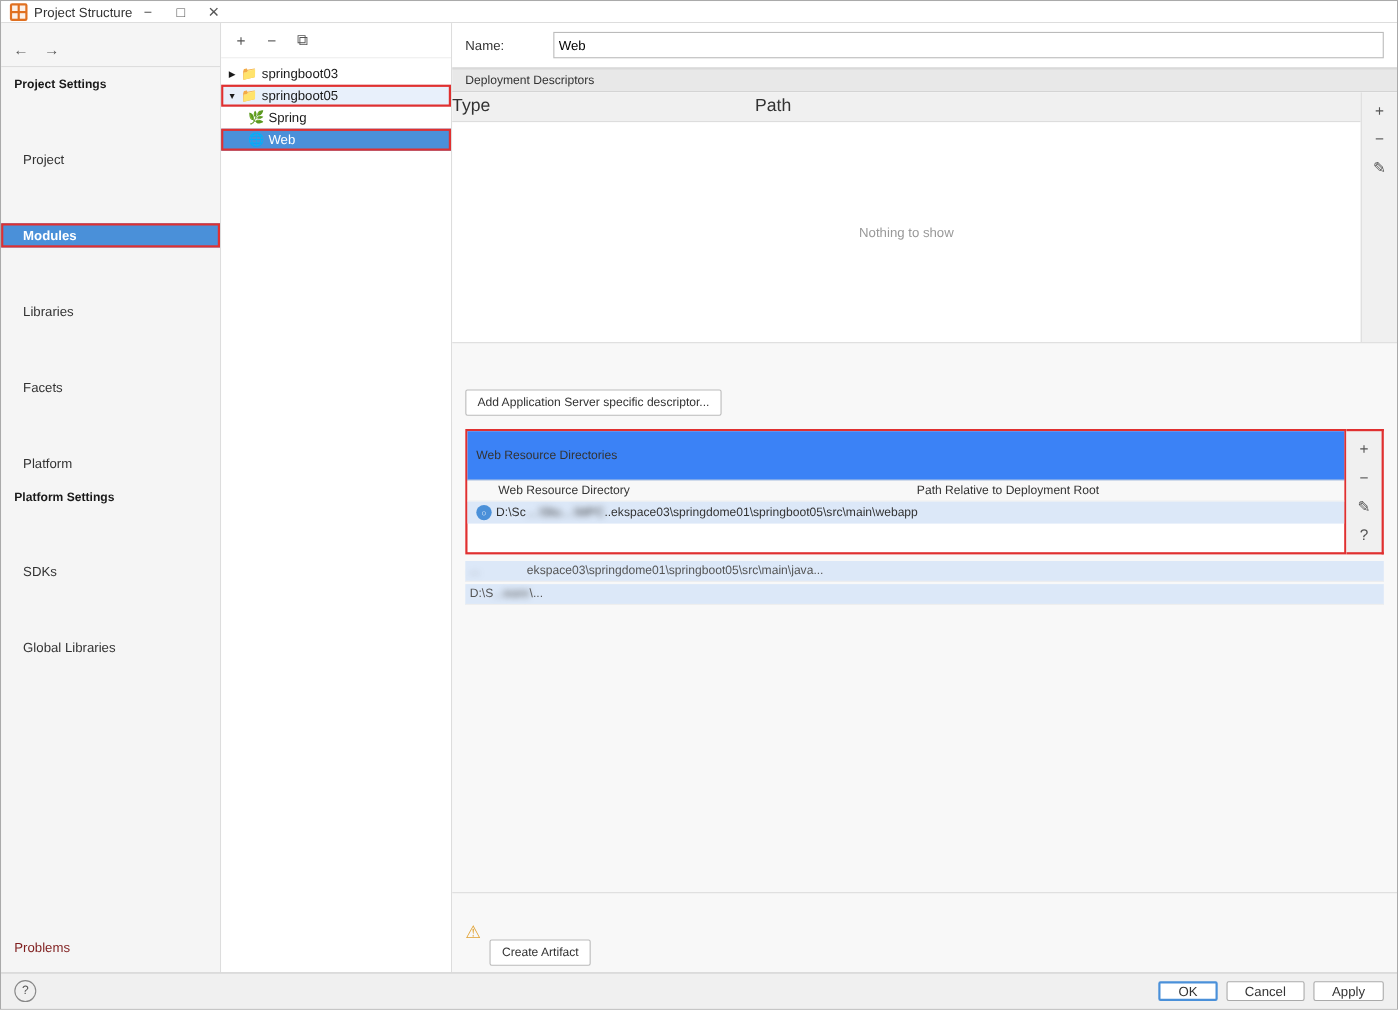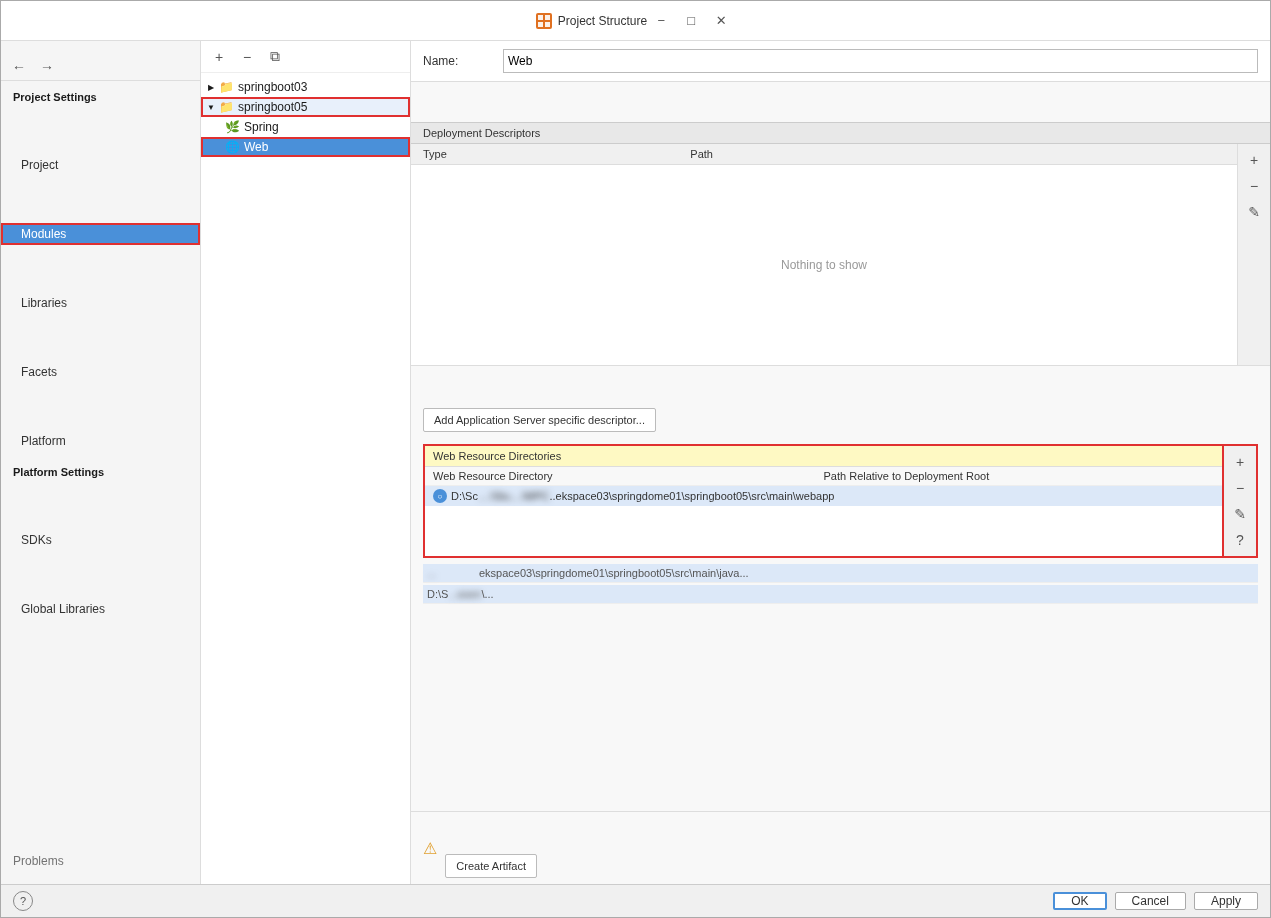--- a/index.html
+++ b/index.html
@@ -15,26 +15,26 @@
     .window {
       width: 1271px;
       height: 918px;
       background: #f0f0f0;
       border: 1px solid #aaa;
       display: flex;
       flex-direction: column;
     }
     .titlebar {
       background: #fff;
-      height: 40px;
+      height: 20px;
       display: flex;
       align-items: center;
       padding: 0 8px;
       border-bottom: 1px solid #ddd;
-      justify-content: center;
+      justify-content: flex-start;
     }
     .titlebar-left {
       display: flex;
       align-items: center;
       gap: 6px;
     }
     .title-icon {
       width: 16px;
       height: 16px;
       background: #e07020;
@@ -102,27 +102,28 @@
     .sidebar-item {
       padding: 4px 12px 4px 20px;
       cursor: pointer;
       color: #333;
       font-size: 12px;
       margin-top: 47px;
     }
     .sidebar-item.active {
       background: #4a90d9;
       color: white;
+      font-weight: bold;
     }
     .sidebar-section-title.platform { margin-top: 8px; }
     .sidebar-problems {
       margin-top: auto;
       padding: 8px 12px;
       cursor: pointer;
-      color: #737373;
+      color: #7f1d1d;
       font-size: 12px;
     }
     .tree-panel {
       width: 210px;
       background: #fff;
       border-right: 1px solid #ddd;
       display: flex;
       flex-direction: column;
     }
     .tree-toolbar {
@@ -200,29 +201,28 @@
       font-size: 12px;
       outline: none;
     }
     .section-header {
       background: #e8e8e8;
       padding: 4px 12px;
       font-size: 11px;
       color: #333;
       border-top: 1px solid #ccc;
       border-bottom: 1px solid #ccc;
-      margin-top: 40px;
     }
     .table-header {
       display: flex;
       align-items: center;
       background: #f0f0f0;
-      padding: 4px 12px;
+      padding: 4px 0;
       border-bottom: 1px solid #ddd;
-      font-size: 11px;
+      font-size: 16px;
       color: #333;
     }
     .table-col-type { flex: 1; }
     .table-col-path { flex: 2; }
     .nothing-to-show {
       flex: 1;
       display: flex;
       align-items: center;
       justify-content: center;
       color: #999;
@@ -234,35 +234,35 @@
       padding: 0 10px;
       background: #fff;
       border: 1px solid #bbb;
       cursor: pointer;
       font-size: 11px;
       color: #333;
       border-radius: 2px;
       margin-top: 36px;
     }
     .web-resource-title {
-      padding: 4px 8px;
-      font-size: 11px;
-      color: #333;
-      background: #fef9c3;
+      padding: 16px 8px;
+      font-size: 11px;
+      color: #333;
+      background: #3b82f6;
       border-bottom: 1px solid #ddd;
     }
     .web-resource-table-header {
       display: flex;
       padding: 3px 8px;
       font-size: 11px;
       color: #333;
       border-bottom: 1px solid #eee;
       background: #f8f8f8;
     }
-    .web-resource-col1 { flex: 1; }
+    .web-resource-col1 { flex: 1; margin-left: 20px; }
     .web-resource-col2 { flex: 1; }
     .web-resource-row {
       display: flex;
       align-items: center;
       padding: 3px 8px;
       font-size: 11px;
       color: #333;
       background: #dce8f8;
     }
     .web-resource-icon {

